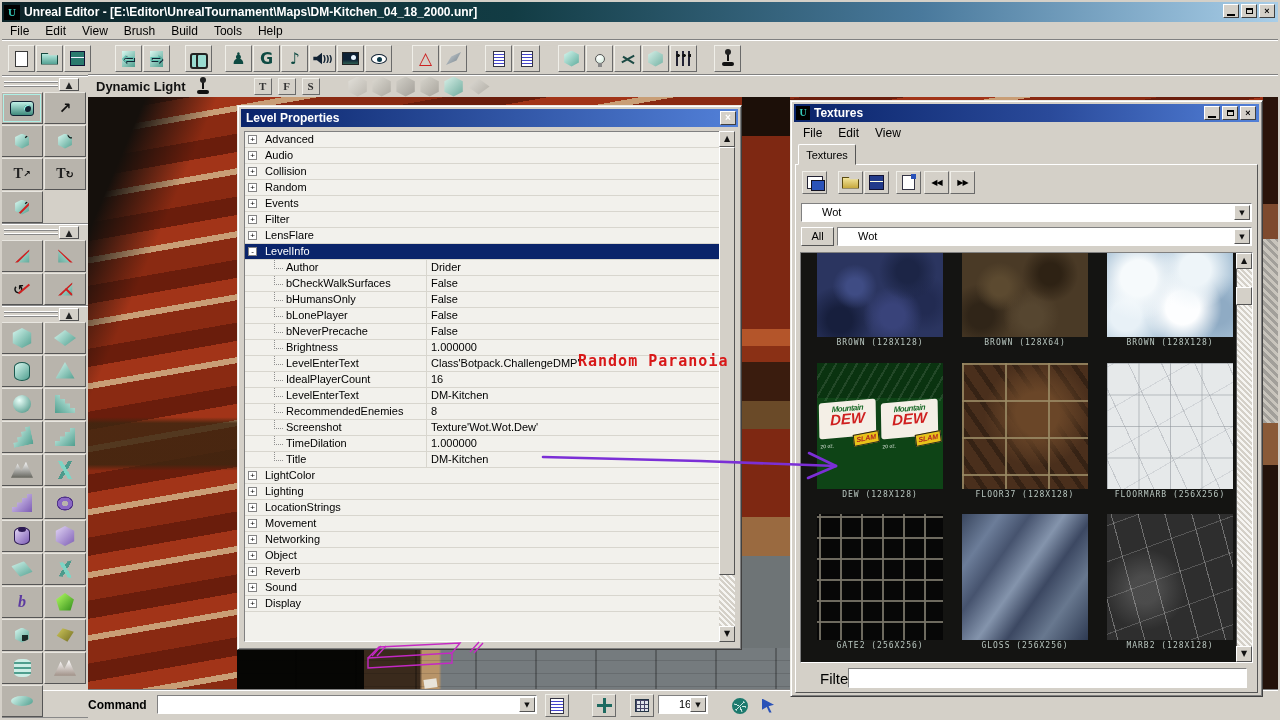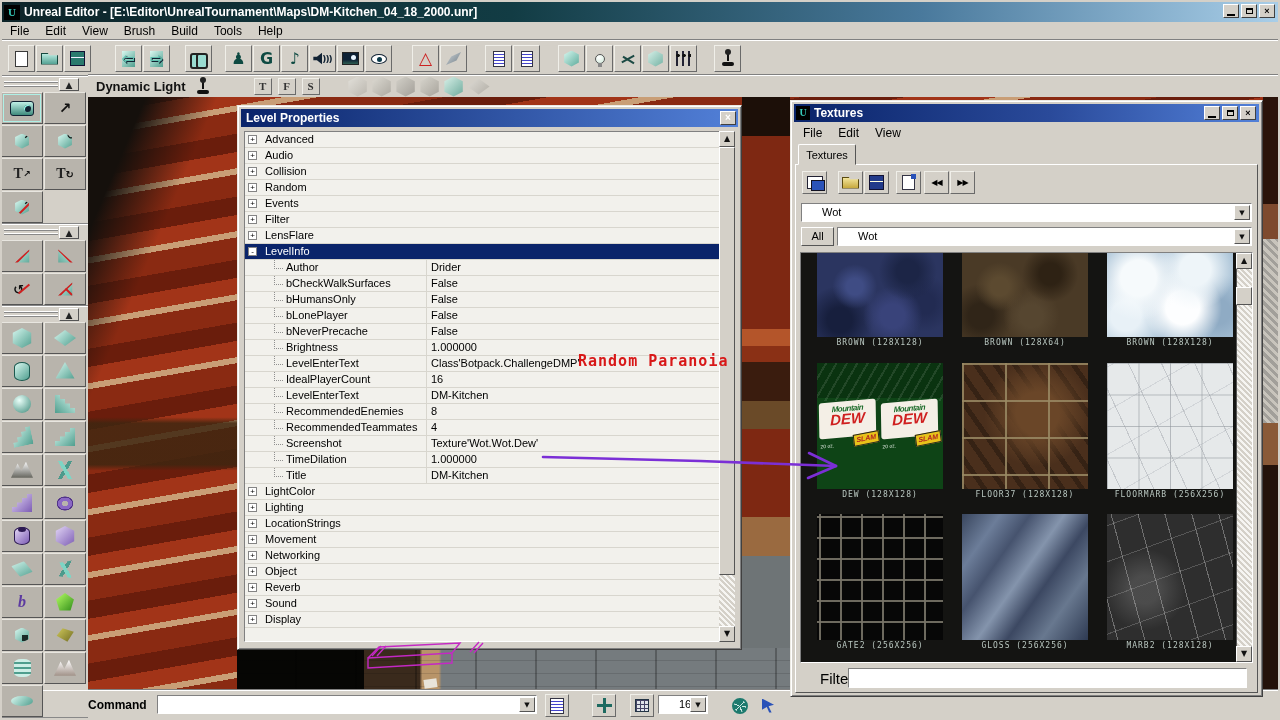--- a/index.html
+++ b/index.html
@@ -465,21 +465,20 @@
     <div class="lprow child"><span class="plabel">Author</span><span class="pval">Drider</span></div>
     <div class="lprow child"><span class="plabel">bCheckWalkSurfaces</span><span class="pval">False</span></div>
     <div class="lprow child"><span class="plabel">bHumansOnly</span><span class="pval">False</span></div>
     <div class="lprow child"><span class="plabel">bLonePlayer</span><span class="pval">False</span></div>
     <div class="lprow child"><span class="plabel">bNeverPrecache</span><span class="pval">False</span></div>
     <div class="lprow child"><span class="plabel">Brightness</span><span class="pval">1.000000</span></div>
     <div class="lprow child"><span class="plabel">LevelEnterText</span><span class="pval">Class'Botpack.ChallengeDMP'</span></div>
     <div class="lprow child"><span class="plabel">IdealPlayerCount</span><span class="pval">16</span></div>
     <div class="lprow child"><span class="plabel">LevelEnterText</span><span class="pval">DM-Kitchen</span></div>
     <div class="lprow child"><span class="plabel">RecommendedEnemies</span><span class="pval">8</span></div>
-    <div class="lprow child"><span class="plabel">RecommendedTeammates</span><span class="pval">4</span></div>
     <div class="lprow child"><span class="plabel">Screenshot</span><span class="pval">Texture'Wot.Wot.Dew'</span></div>
     <div class="lprow child"><span class="plabel">TimeDilation</span><span class="pval">1.000000</span></div>
     <div class="lprow child"><span class="plabel">Title</span><span class="pval">DM-Kitchen</span></div>
     <div class="lprow"><span class="pm">+</span><span class="glabel">LightColor</span></div>
     <div class="lprow"><span class="pm">+</span><span class="glabel">Lighting</span></div>
     <div class="lprow"><span class="pm">+</span><span class="glabel">LocationStrings</span></div>
     <div class="lprow"><span class="pm">+</span><span class="glabel">Movement</span></div>
     <div class="lprow"><span class="pm">+</span><span class="glabel">Networking</span></div>
     <div class="lprow"><span class="pm">+</span><span class="glabel">Object</span></div>
     <div class="lprow"><span class="pm">+</span><span class="glabel">Reverb</span></div>

